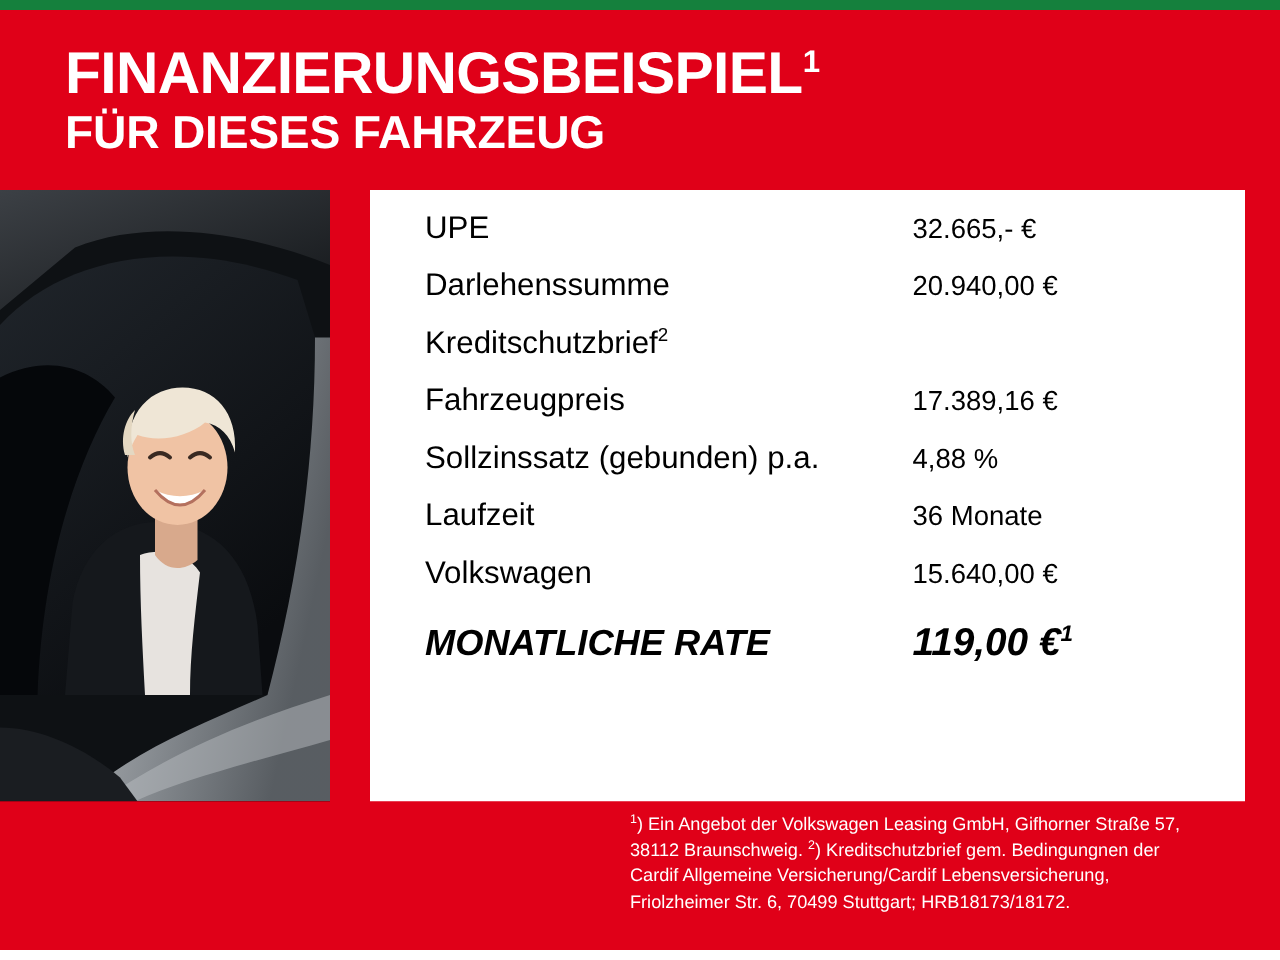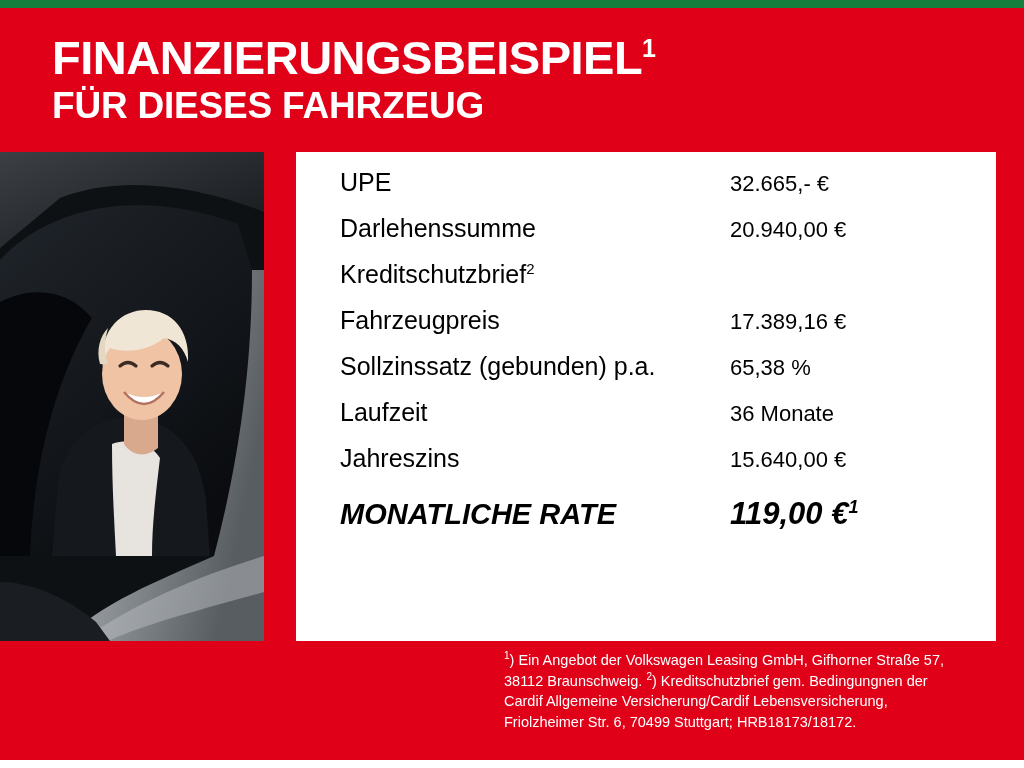--- a/index.html
+++ b/index.html
@@ -216,31 +216,31 @@
         <div class="value"></div>
       </div>
 
       <div class="row">
         <div class="label">Fahrzeugpreis</div>
         <div class="value">17.389,16 €</div>
       </div>
 
       <div class="row">
         <div class="label">Sollzinssatz (gebunden) p.a.</div>
-        <div class="value">65,38 %</div>
+        <div class="value">4,88 %</div>
       </div>
 
 
       <div class="row">
         <div class="label">Laufzeit</div>
         <div class="value">36 Monate</div>
       </div>
 
       <div class="row">
-        <div class="label">Jahreszins</div>
+        <div class="label">Volkswagen</div>
         <div class="value">15.640,00 €</div>
       </div>
 
       <div class="row total">
         <div class="label">MONATLICHE RATE</div>
         <div class="value"><span>119,00 €</span><sup>1</sup></div>
       </div>
 
     </div>
   </div>

